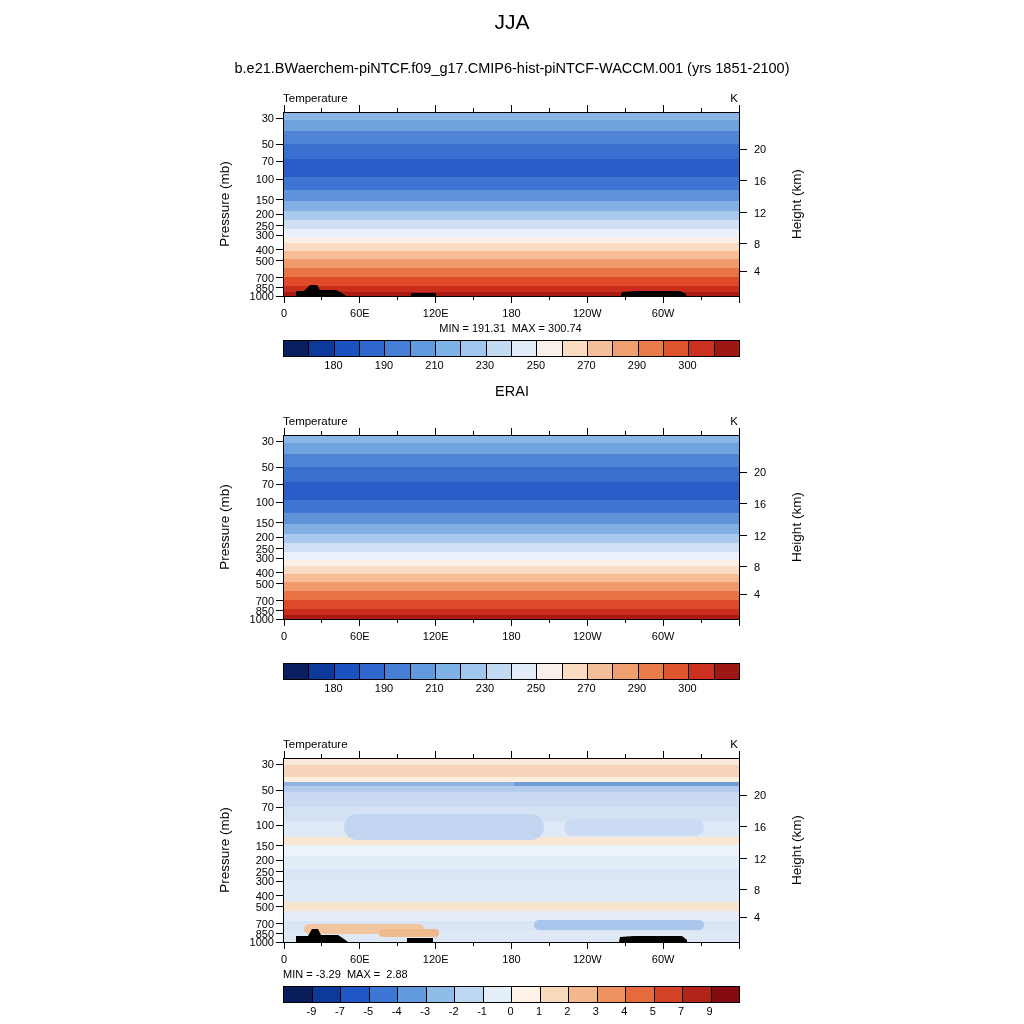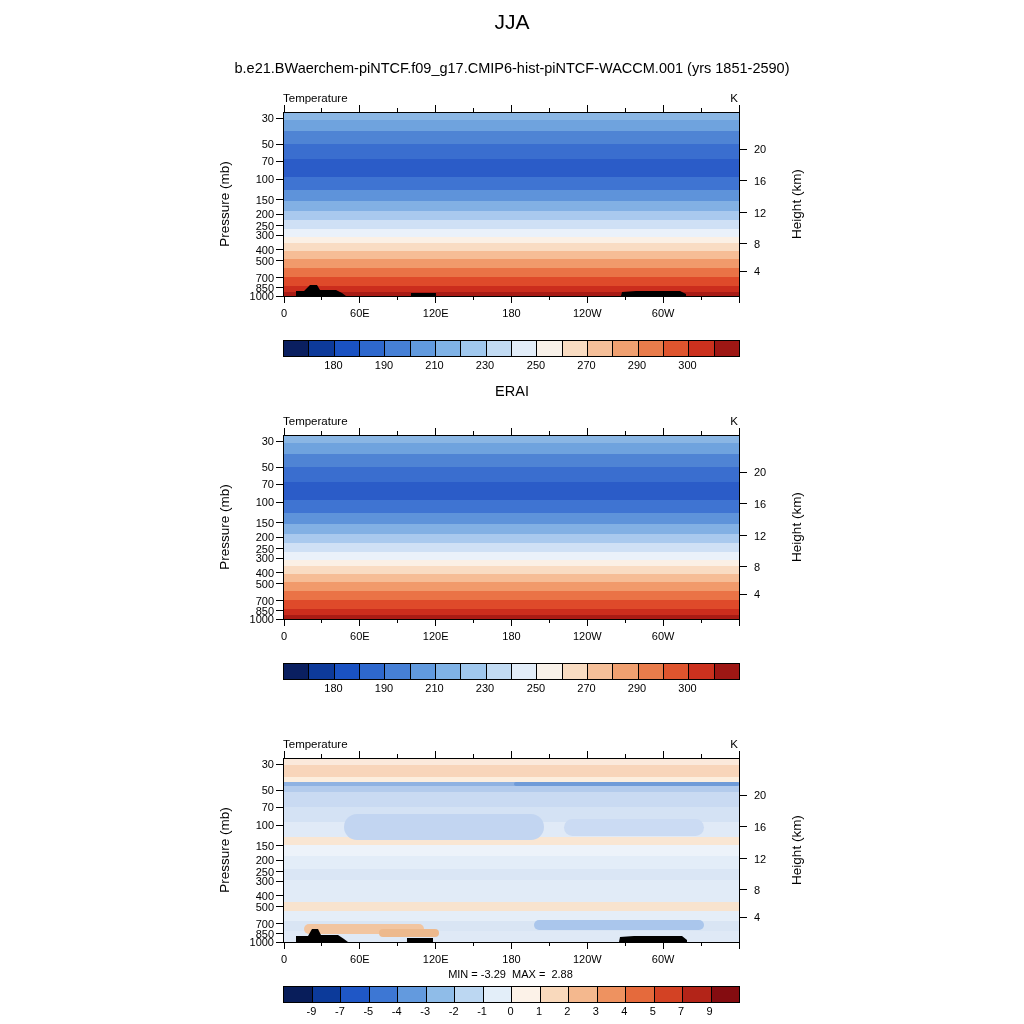--- a/index.html
+++ b/index.html
@@ -8,21 +8,21 @@
   .main-title{position:absolute;top:10px;left:0;width:100%;text-align:center;font-size:21px;}
   #panels div{box-sizing:content-box;}
 </style>
 </head>
 <body>
 
 <div class="canvas">
   <div class="main-title">JJA</div>
   <div id="panels">
       <div style="position: absolute; left: 0px; top: 58px; width: 1024px; height: 320px;">
-        <div style="position: absolute; top: 2px; left: 0px; width: 100%; text-align: center; font-size: 14.5px;">b.e21.BWaerchem-piNTCF.f09_g17.CMIP6-hist-piNTCF-WACCM.001 (yrs 1851-2590)</div>
+        <div style="position: absolute; top: 2px; left: 0px; width: 100%; text-align: center; font-size: 14.5px;">b.e21.BWaerchem-piNTCF.f09_g17.CMIP6-hist-piNTCF-WACCM.001 (yrs 1851-2100)</div>
         <div style="position: absolute; left: 283px; top: 34px; width: 455px; display: flex; justify-content: space-between; font-size: 11.5px;">
           <div>Temperature</div>
           <div>K</div>
         </div>
         <div style="position: absolute; left: 140px; top: 137.5px; width: 170px; height: 16px; text-align: center; font-size: 13.5px; transform: rotate(-90deg);">Pressure (mb)</div>
         <div style="position: absolute; left: 712px; top: 137.5px; width: 170px; height: 16px; text-align: center; font-size: 13.5px; transform: rotate(-90deg);">Height (km)</div>
         <div style="position: absolute; left: 283px; top: 54px; width: 455px; height: 183px; border: 1px solid rgb(0, 0, 0); background: linear-gradient(rgb(138, 182, 228) 0%, rgb(138, 182, 228) 4%, rgb(111, 163, 222) 4%, rgb(111, 163, 222) 10%, rgb(79, 132, 212) 10%, rgb(79, 132, 212) 17%, rgb(58, 110, 207) 17%, rgb(58, 110, 207) 25%, rgb(43, 92, 200) 25%, rgb(43, 92, 200) 35%, rgb(63, 116, 210) 35%, rgb(63, 116, 210) 42%, rgb(94, 147, 218) 42%, rgb(94, 147, 218) 48%, rgb(130, 176, 228) 48%, rgb(130, 176, 228) 53.5%, rgb(169, 201, 238) 53.5%, rgb(169, 201, 238) 58.5%, rgb(207, 224, 245) 58.5%, rgb(207, 224, 245) 63.5%, rgb(234, 241, 250) 63.5%, rgb(234, 241, 250) 67.5%, rgb(251, 240, 229) 67.5%, rgb(251, 240, 229) 71%, rgb(249, 220, 195) 71%, rgb(249, 220, 195) 75.5%, rgb(246, 189, 150) 75.5%, rgb(246, 189, 150) 80%, rgb(241, 154, 107) 80%, rgb(241, 154, 107) 84.5%, rgb(234, 115, 70) 84.5%, rgb(234, 115, 70) 89.5%, rgb(223, 74, 42) 89.5%, rgb(223, 74, 42) 94.5%, rgb(203, 45, 29) 94.5%, rgb(203, 45, 29) 98%, rgb(168, 27, 21) 98%, rgb(168, 27, 21) 100%);">
           <svg width="455" height="183" viewBox="0 0 455 183" style="position: absolute; left: 0px; top: 0px;">
             <polygon points="12,183 12,178 20,178 26,172 33,172 36,177 52,177 58,180 62,183" fill="#000"></polygon>
             <polygon points="127,183 127,180 152,180 152,183" fill="#000"></polygon>
@@ -90,20 +90,21 @@
           <div style="position: absolute; left: 416.583px; top: -5px; width: 1px; height: 4px; background: rgb(0, 0, 0);"></div>
           <div style="position: absolute; left: 454.5px; top: 183px; width: 1px; height: 7px; background: rgb(0, 0, 0);"></div>
           <div style="position: absolute; left: 454.5px; top: -8px; width: 1px; height: 7px; background: rgb(0, 0, 0);"></div>
           <div style="position: absolute; left: -30px; top: 194px; width: 60px; text-align: center; font-size: 11px;">0</div>
           <div style="position: absolute; left: 45.8333px; top: 194px; width: 60px; text-align: center; font-size: 11px;">60E</div>
           <div style="position: absolute; left: 121.667px; top: 194px; width: 60px; text-align: center; font-size: 11px;">120E</div>
           <div style="position: absolute; left: 197.5px; top: 194px; width: 60px; text-align: center; font-size: 11px;">180</div>
           <div style="position: absolute; left: 273.333px; top: 194px; width: 60px; text-align: center; font-size: 11px;">120W</div>
           <div style="position: absolute; left: 349.167px; top: 194px; width: 60px; text-align: center; font-size: 11px;">60W</div>
         </div>
+        <div style="position: absolute; left: 283px; top: 264px; width: 455px; text-align: center; font-size: 11px; white-space: pre;">MIN = 191.31  MAX = 300.74</div>
         <div style="position: absolute; left: 283px; top: 282px; width: 455px; height: 15px; display: flex; border: 1px solid rgb(0, 0, 0);">
           <div style="flex: 1 1 0px; background: rgb(10, 31, 96); height: 15px;"></div>
           <div style="flex: 1 1 0px; background: rgb(13, 58, 154); height: 15px; border-left: 1px solid rgb(0, 0, 0);"></div>
           <div style="flex: 1 1 0px; background: rgb(26, 82, 194); height: 15px; border-left: 1px solid rgb(0, 0, 0);"></div>
           <div style="flex: 1 1 0px; background: rgb(46, 104, 205); height: 15px; border-left: 1px solid rgb(0, 0, 0);"></div>
           <div style="flex: 1 1 0px; background: rgb(70, 128, 214); height: 15px; border-left: 1px solid rgb(0, 0, 0);"></div>
           <div style="flex: 1 1 0px; background: rgb(97, 154, 222); height: 15px; border-left: 1px solid rgb(0, 0, 0);"></div>
           <div style="flex: 1 1 0px; background: rgb(127, 178, 230); height: 15px; border-left: 1px solid rgb(0, 0, 0);"></div>
           <div style="flex: 1 1 0px; background: rgb(160, 200, 238); height: 15px; border-left: 1px solid rgb(0, 0, 0);"></div>
           <div style="flex: 1 1 0px; background: rgb(194, 219, 243); height: 15px; border-left: 1px solid rgb(0, 0, 0);"></div>
@@ -318,21 +319,21 @@
           <div style="position: absolute; left: 416.583px; top: -5px; width: 1px; height: 4px; background: rgb(0, 0, 0);"></div>
           <div style="position: absolute; left: 454.5px; top: 183px; width: 1px; height: 7px; background: rgb(0, 0, 0);"></div>
           <div style="position: absolute; left: 454.5px; top: -8px; width: 1px; height: 7px; background: rgb(0, 0, 0);"></div>
           <div style="position: absolute; left: -30px; top: 194px; width: 60px; text-align: center; font-size: 11px;">0</div>
           <div style="position: absolute; left: 45.8333px; top: 194px; width: 60px; text-align: center; font-size: 11px;">60E</div>
           <div style="position: absolute; left: 121.667px; top: 194px; width: 60px; text-align: center; font-size: 11px;">120E</div>
           <div style="position: absolute; left: 197.5px; top: 194px; width: 60px; text-align: center; font-size: 11px;">180</div>
           <div style="position: absolute; left: 273.333px; top: 194px; width: 60px; text-align: center; font-size: 11px;">120W</div>
           <div style="position: absolute; left: 349.167px; top: 194px; width: 60px; text-align: center; font-size: 11px;">60W</div>
         </div>
-        <div style="position: absolute; left: 283px; top: 264px; width: 455px; text-align: center; font-size: 11px; white-space: pre;">MIN = -3.29  MAX =  2.88</div>
+        <div style="position: absolute; left: 283px; top: 264px; width: 455px; font-size: 11px; white-space: pre;">MIN = -3.29  MAX =  2.88</div>
         <div style="position: absolute; left: 283px; top: 282px; width: 455px; height: 15px; display: flex; border: 1px solid rgb(0, 0, 0);">
           <div style="flex: 1 1 0px; background: rgb(8, 29, 90); height: 15px;"></div>
           <div style="flex: 1 1 0px; background: rgb(12, 58, 154); height: 15px; border-left: 1px solid rgb(0, 0, 0);"></div>
           <div style="flex: 1 1 0px; background: rgb(31, 87, 198); height: 15px; border-left: 1px solid rgb(0, 0, 0);"></div>
           <div style="flex: 1 1 0px; background: rgb(61, 119, 212); height: 15px; border-left: 1px solid rgb(0, 0, 0);"></div>
           <div style="flex: 1 1 0px; background: rgb(99, 154, 222); height: 15px; border-left: 1px solid rgb(0, 0, 0);"></div>
           <div style="flex: 1 1 0px; background: rgb(143, 188, 232); height: 15px; border-left: 1px solid rgb(0, 0, 0);"></div>
           <div style="flex: 1 1 0px; background: rgb(188, 215, 242); height: 15px; border-left: 1px solid rgb(0, 0, 0);"></div>
           <div style="flex: 1 1 0px; background: rgb(227, 238, 249); height: 15px; border-left: 1px solid rgb(0, 0, 0);"></div>
           <div style="flex: 1 1 0px; background: rgb(252, 242, 232); height: 15px; border-left: 1px solid rgb(0, 0, 0);"></div>

